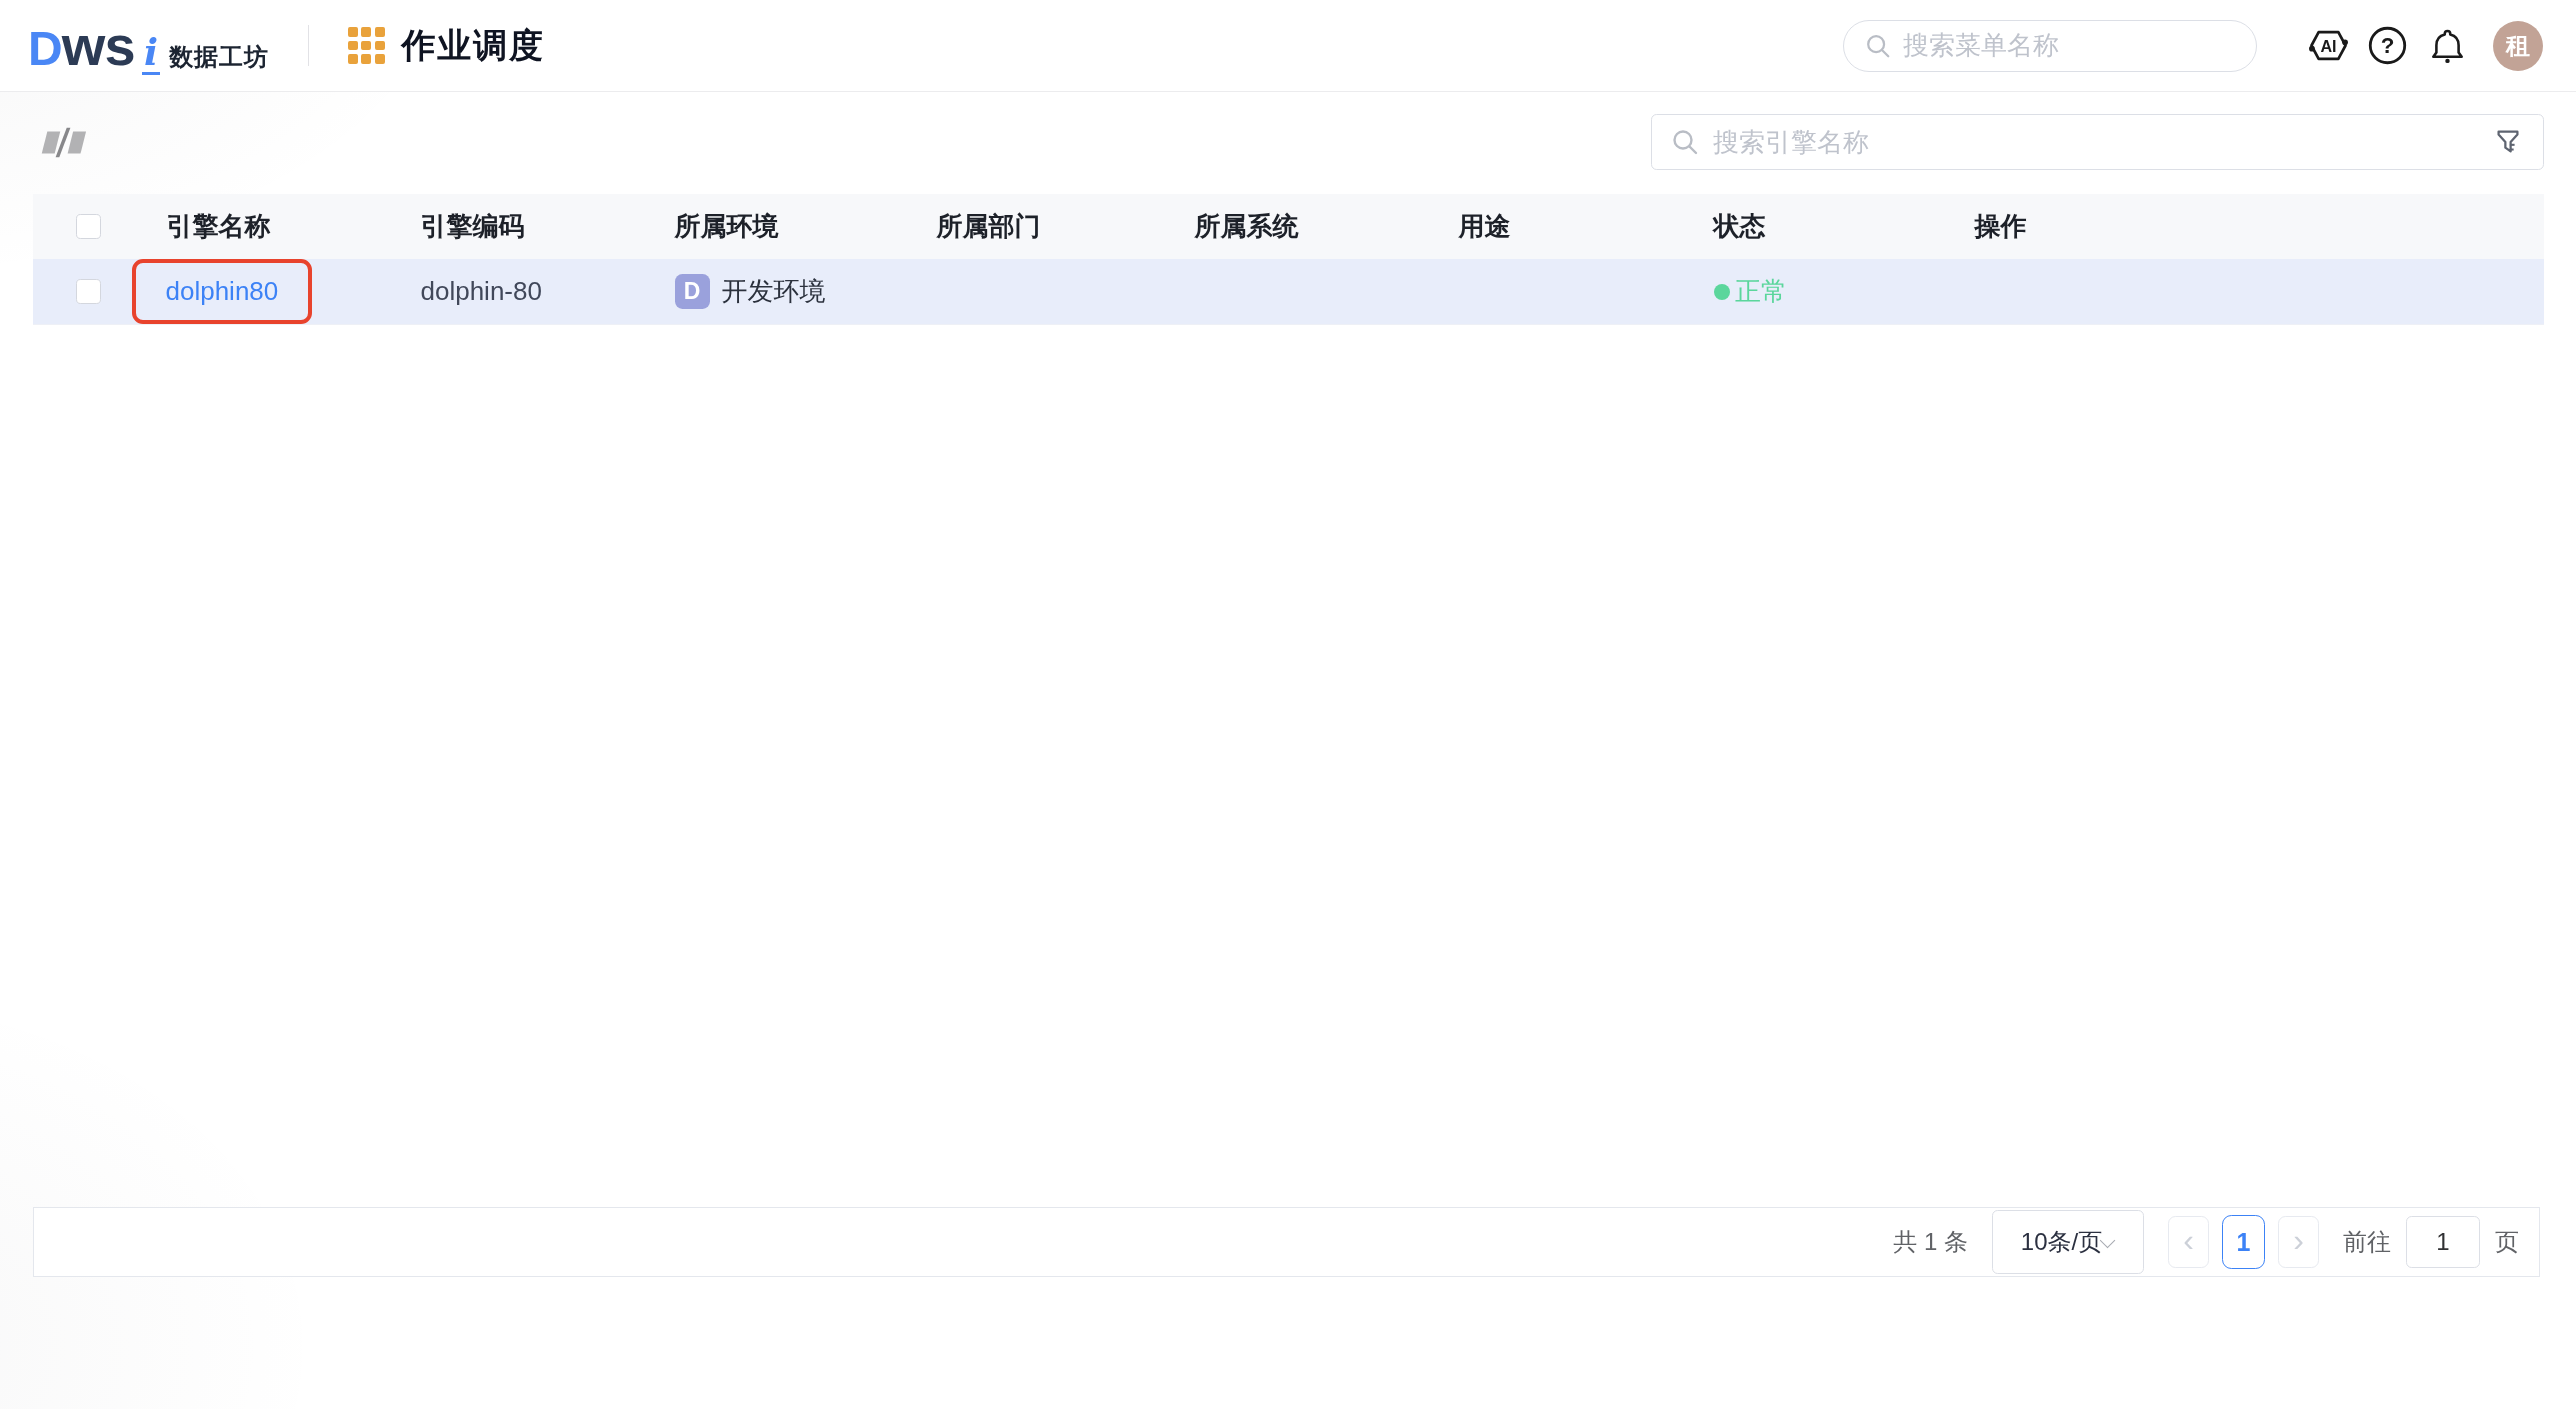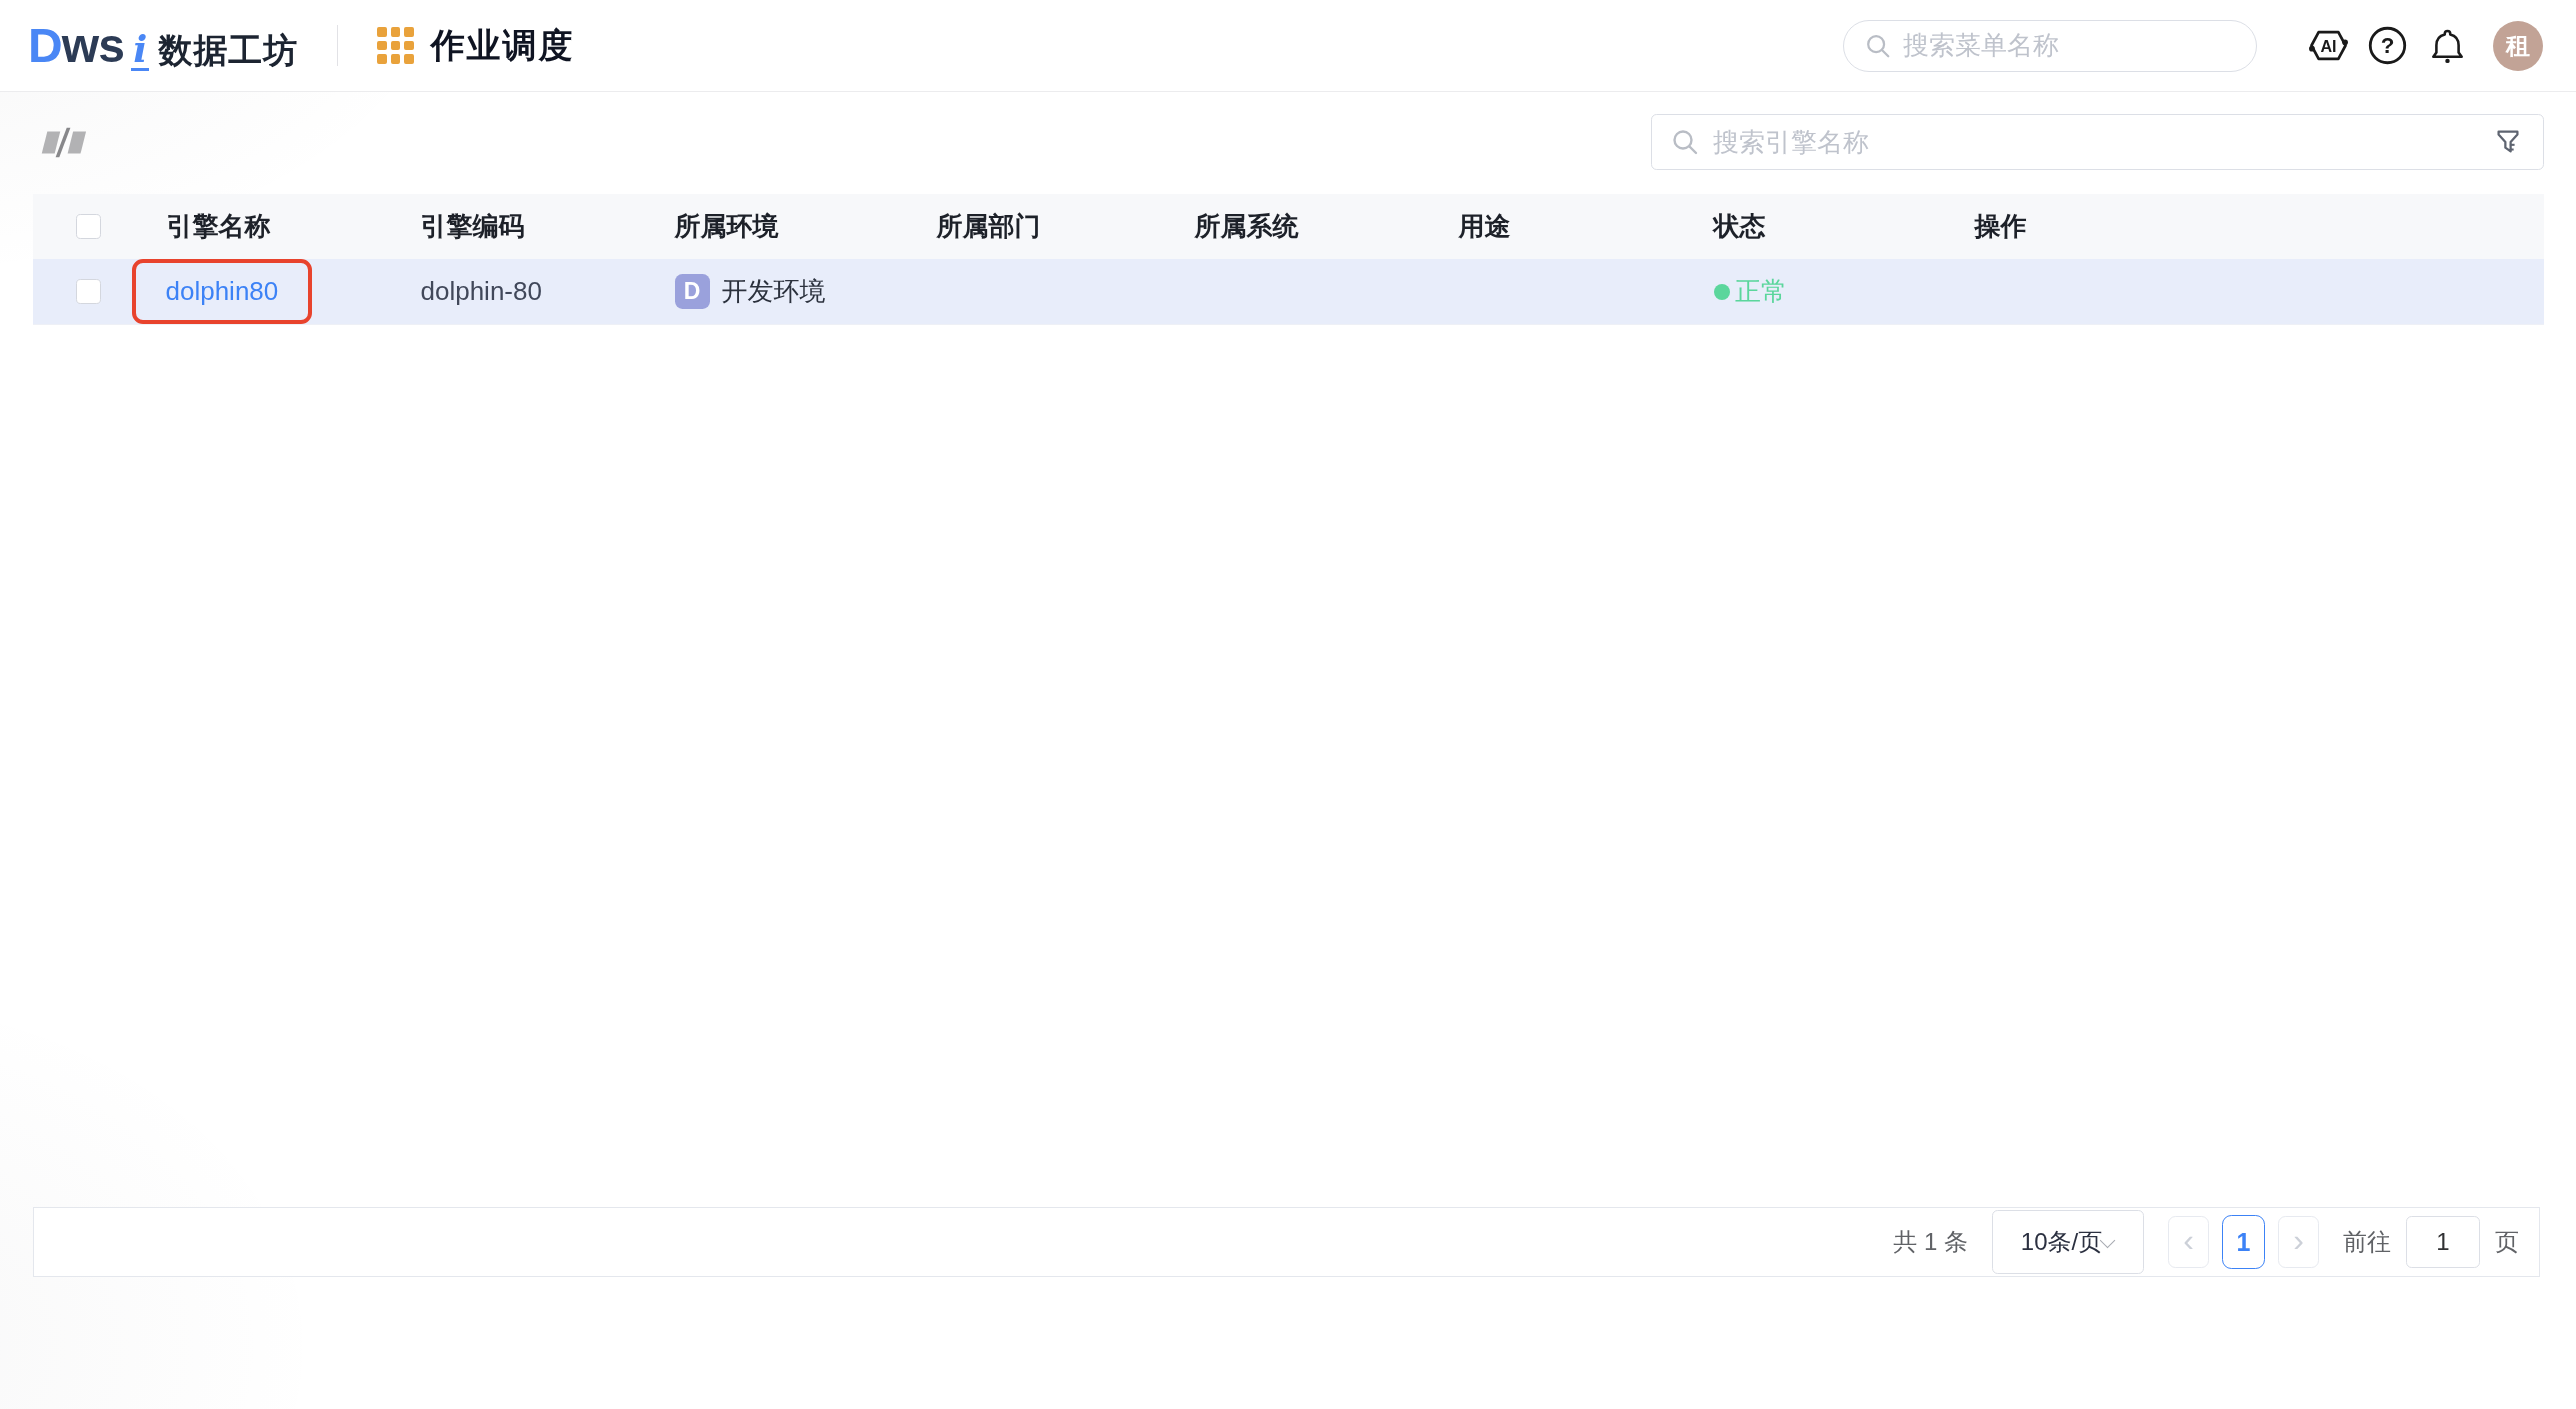--- a/index.html
+++ b/index.html
@@ -25,30 +25,30 @@
   .topbar {
     position: relative; z-index: 2;
     height: 92px;
     background: #fff;
     border-bottom: 0.9px solid #ececee;
     display: flex; align-items: center;
     padding: 0 33px 0 28px;
   }
   .logo { display: flex; align-items: baseline; }
   .logo-d  { color: #4a87f5; font-size: 48px; font-weight: 800; letter-spacing: -0.9px; }
-  .logo-ws { color: #2c3b55; font-size: 48px; font-weight: 800; letter-spacing: -0.9px; }
+  .logo-ws { color: #2c3b55; font-size: 56px; font-weight: 800; letter-spacing: -0.9px; }
   .logo-i  {
     font-family: "DejaVu Serif", "Liberation Serif", serif;
     font-style: italic; font-weight: 700;
     color: #4a87f5; font-size: 37px;
     border-bottom: 3.7px solid #4a87f5;
     margin: 0 9.3px 0 7.4px; line-height: 1;
     padding: 0 1.9px 0.9px 1.9px;
   }
-  .logo-brand { color: #1c2431; font-size: 34px; font-weight: 700; letter-spacing: 0.9px; }
+  .logo-brand { color: #1c2431; font-size: 24px; font-weight: 700; letter-spacing: 0.9px; }
   .topbar-divider { width: 0.9px; height: 41px; background: #e2e2e6; margin: 0 39px; }
   .module { display: flex; align-items: center; gap: 16.7px; }
   .grid-icon { width: 37px; height: 37px; display: grid; grid-template-columns: repeat(3,1fr); gap: 3.7px; }
   .grid-icon span { background: #e9a23b; border-radius: 1.9px; }
   .module-title { font-size: 34px; font-weight: 700; color: #0f1422; letter-spacing: 1.9px; }
 
   .menu-search {
     margin-left: auto;
     width: 414px; height: 52px;
     border: 0.9px solid #dcdfe6; border-radius: 26px;

